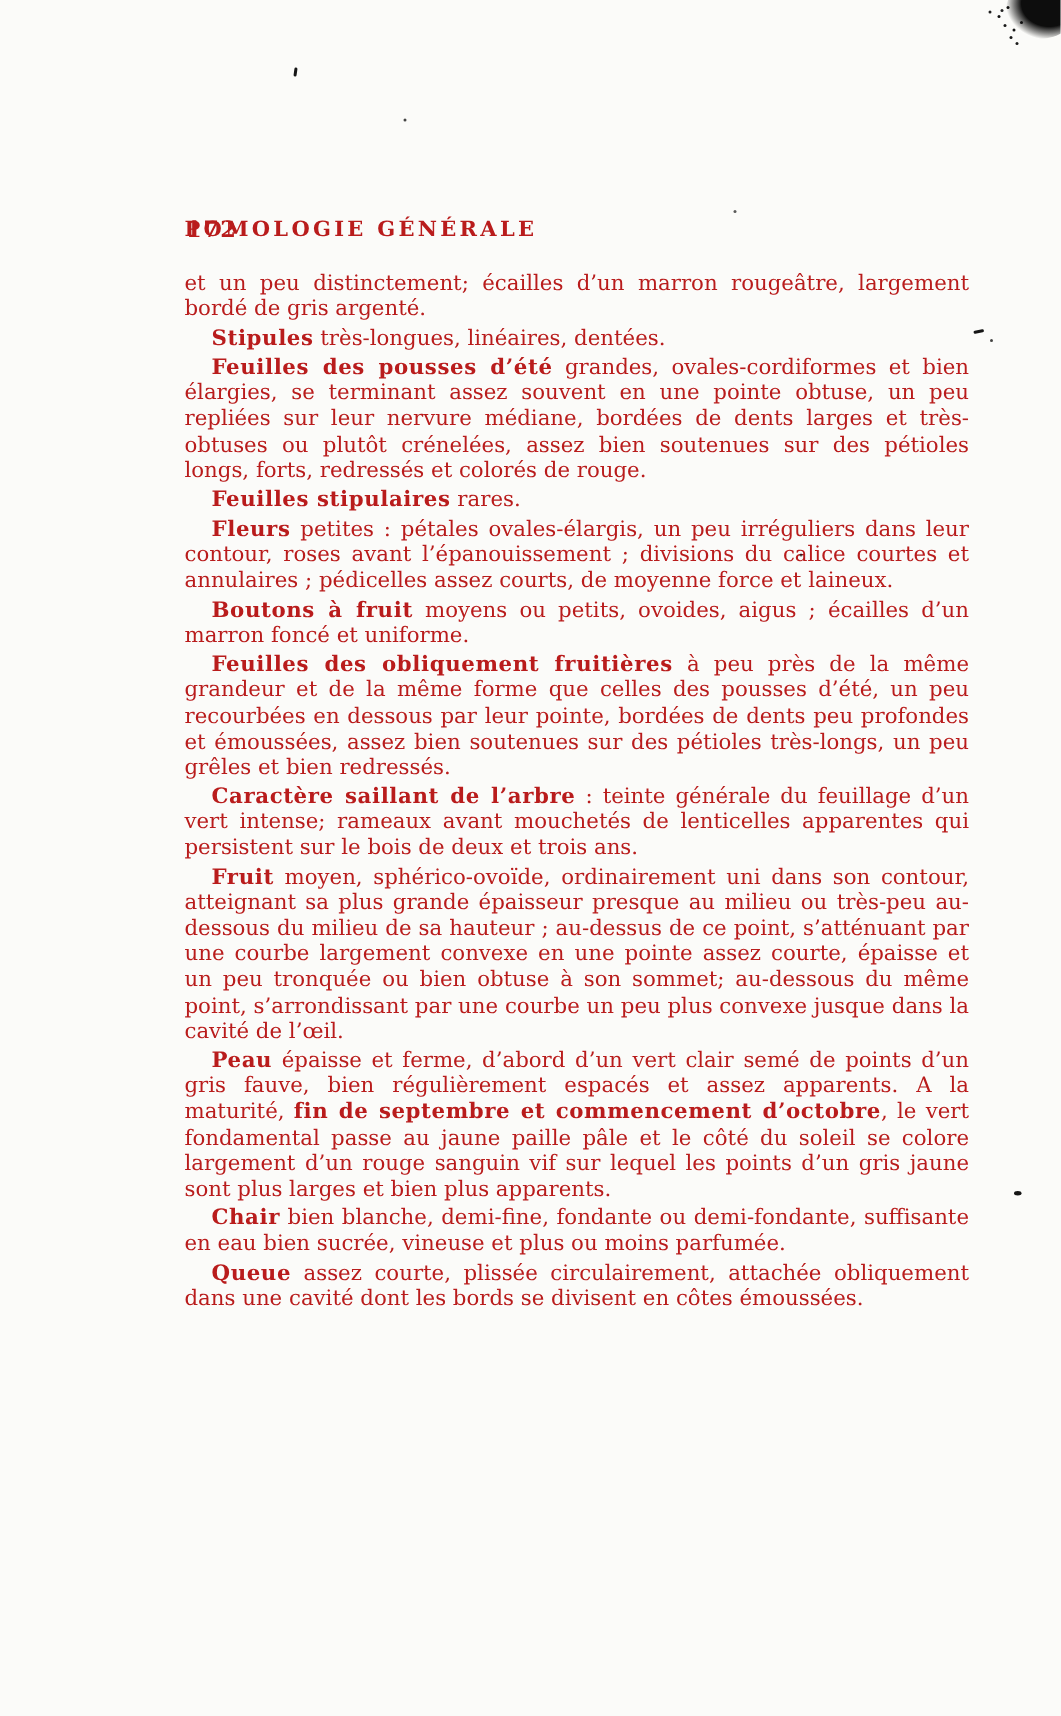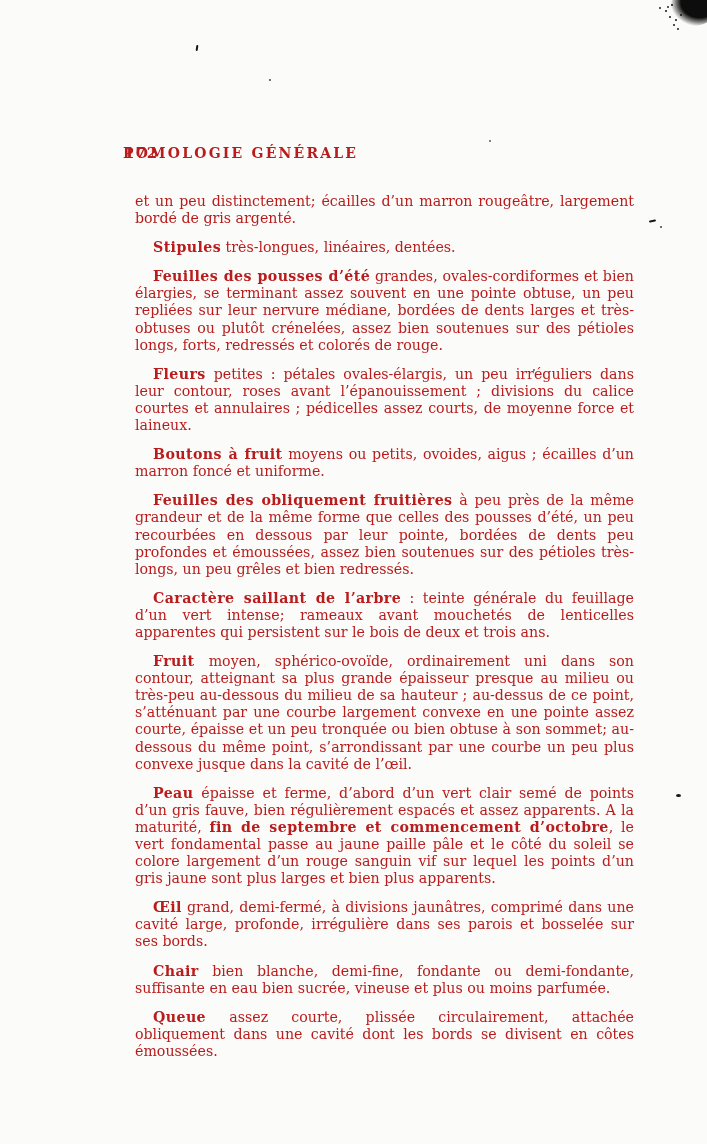--- a/index.html
+++ b/index.html
@@ -41,21 +41,21 @@
     position: absolute;
     left: 123px;
     top: 181px;
     width: 523px;
     font-size: 14.2px;
     line-height: 17.1px;
     text-align: justify;
     text-justify: inter-word;
   }
   .text-block p {
-    margin: 12px;
+    margin: 0;
     padding: 0;
     text-indent: 18px;
   }
   .text-block p + p {
     margin-top: 2.5px;
   }
   .text-block p.no-indent {
     text-indent: 0;
   }
   .text-block b {
@@ -106,27 +106,27 @@
 <div id="page" style="color: #b91c1c;">
 
   <div class="page-number">172</div>
 
   <div class="running-head">POMOLOGIE GÉNÉRALE</div>
 
   <div class="text-block">
       <p class="no-indent"><span>et un peu distinctement; écailles d’un marron rougeâtre, largement bordé de gris argenté.</span></p>
       <p><b>Stipules</b><span> très-longues, linéaires, dentées.</span></p>
       <p><b>Feuilles des pousses d’été</b><span> grandes, ovales-cordiformes et bien élargies, se terminant assez souvent en une pointe obtuse, un peu repliées sur leur nervure médiane, bordées de dents larges et très-obtuses ou plutôt crénelées, assez bien soutenues sur des pétioles longs, forts, redressés et colorés de rouge.</span></p>
+      <p><b>Feuilles stipulaires</b><span> rares.</span></p>
       <p><b>Fleurs</b><span> petites : pétales ovales-élargis, un peu irréguliers dans leur contour, roses avant l’épanouissement ; divisions du calice courtes et annulaires ; pédicelles assez courts, de moyenne force et laineux.</span></p>
       <p><b>Boutons à fruit</b><span> moyens ou petits, ovoides, aigus ; écailles d’un marron foncé et uniforme.</span></p>
       <p><b>Feuilles des obliquement fruitières</b><span> à peu près de la même grandeur et de la même forme que celles des pousses d’été, un peu recourbées en dessous par leur pointe, bordées de dents peu profondes et émoussées, assez bien soutenues sur des pétioles très-longs, un peu grêles et bien redressés.</span></p>
       <p><b>Caractère saillant de l’arbre</b><span> : teinte générale du feuillage d’un vert intense; rameaux avant mouchetés de lenticelles apparentes qui persistent sur le bois de deux et trois ans.</span></p>
       <p><b>Fruit</b><span> moyen, sphérico-ovoïde, ordinairement uni dans son contour, atteignant sa plus grande épaisseur presque au milieu ou très-peu au-dessous du milieu de sa hauteur ; au-dessus de ce point, s’atténuant par une courbe largement convexe en une pointe assez courte, épaisse et un peu tronquée ou bien obtuse à son sommet; au-dessous du même point, s’arrondissant par une courbe un peu plus convexe jusque dans la cavité de l’œil.</span></p>
       <p><b>Peau</b><span> épaisse et ferme, d’abord d’un vert clair semé de points d’un gris fauve, bien régulièrement espacés et assez apparents. A la maturité, </span><b>fin de septembre et commencement d’octobre</b><span>, le vert fondamental passe au jaune paille pâle et le côté du soleil se colore largement d’un rouge sanguin vif sur lequel les points d’un gris jaune sont plus larges et bien plus apparents.</span></p>
-      <p><b>Œil</b><span> grand, demi-fermé, à divisions jaunâtres, comprimé dans une cavité large, profonde, irrégulière dans ses parois et bosselée sur ses bords.</span></p>
       <p><b>Chair</b><span> bien blanche, demi-fine, fondante ou demi-fondante, suffisante en eau bien sucrée, vineuse et plus ou moins parfumée.</span></p>
       <p><b>Queue</b><span> assez courte, plissée circulairement, attachée obliquement dans une cavité dont les bords se divisent en côtes émoussées.</span></p>
     </div>
 
   <div class="artifact corner-blob"></div>
   <div class="artifact corner-speckle"></div>
   <div class="artifact tick-mark"></div>
   <div class="artifact speck-a"></div>
   <div class="artifact speck-b"></div>
   <div class="artifact dash-mark"></div>

